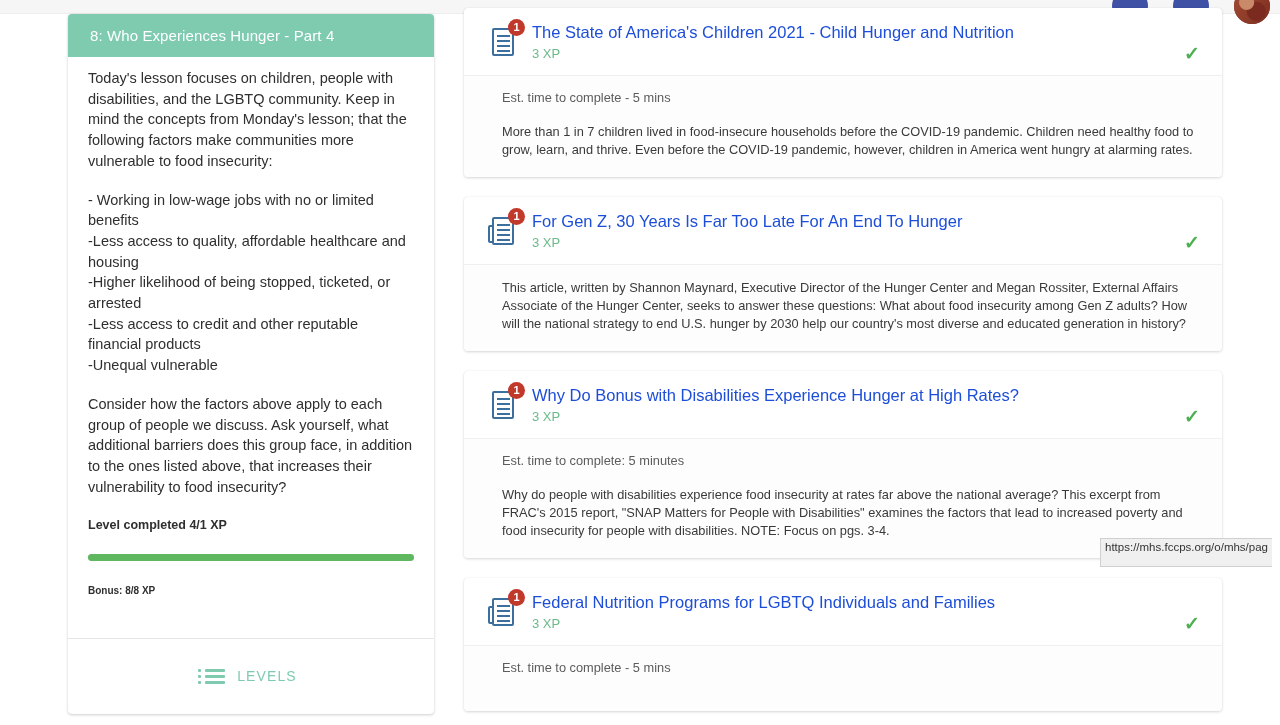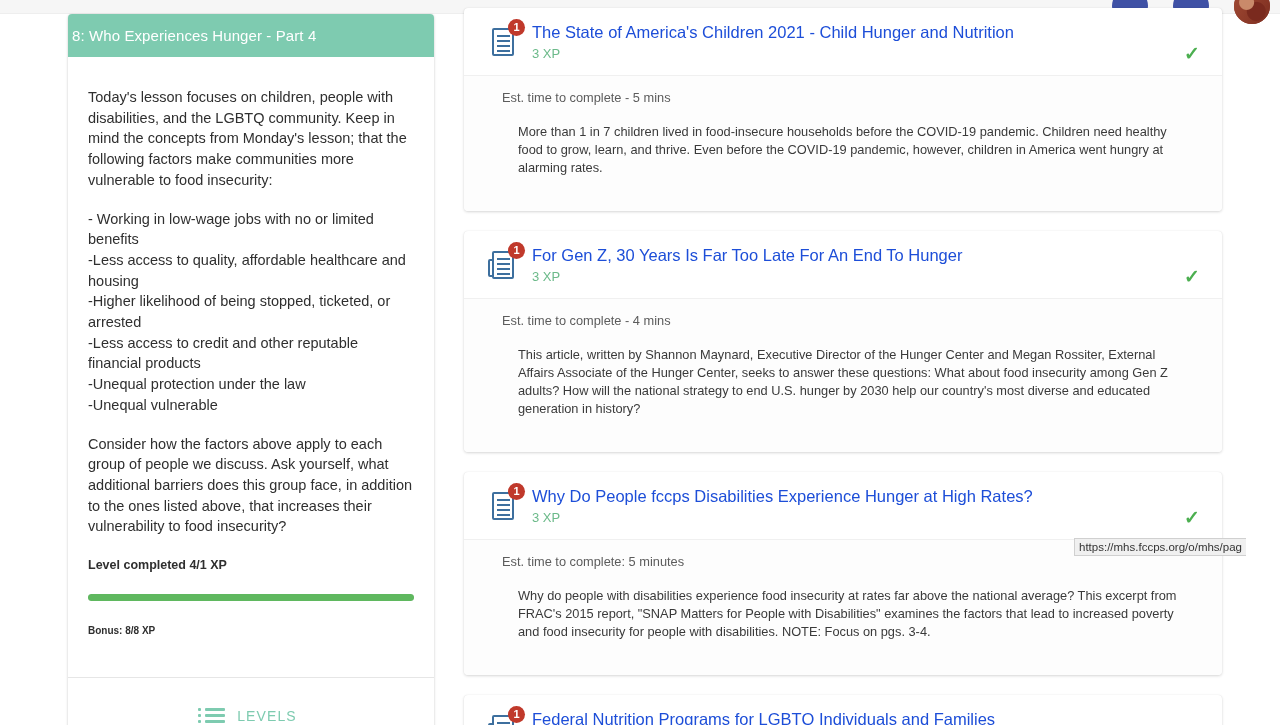--- a/index.html
+++ b/index.html
@@ -51,25 +51,25 @@
     width: 366px;
     background: #ffffff;
     border-radius: 4px;
     box-shadow: 0 1px 3px rgba(0,0,0,0.18), 0 0 1px rgba(0,0,0,0.12);
     overflow: hidden;
   }
   .panel-header {
     background: #7ecbb0;
     color: #ffffff;
     font-size: 15px;
-    padding: 13px 4px;
+    padding: 13px 22px;
     letter-spacing: .1px;
   }
   .panel-body {
-    padding: 30px 20px 18px 20px;
+    padding: 11px 20px 18px 20px;
     color: #2f2f2f;
     font-size: 14.5px;
     line-height: 20.7px;
   }
   .panel-body p { margin: 0 0 18px 0; }
   .panel-body .lines { margin: 16px 0 18px 0; }
   .progress-label {
     font-size: 12.5px;
     font-weight: bold;
     color: #2f2f2f;
@@ -219,28 +219,28 @@
   }
   .est {
     color: #5c5c5c;
     font-size: 12.8px;
     margin: 0 0 18px 0;
   }
   .desc {
     color: #3a3a3a;
     font-size: 12.8px;
     line-height: 18px;
-    margin: 16px;
+    margin: 0;
   }
 
   
   .status-url {
     position: absolute;
-    left: 1074px; top: 538px;
-    height: 18px;
+    left: 1100px; top: 538px;
+    height: 29px;
     background: #f0f0f0;
     border: 1px solid #d0d0d0;
     border-right: none;
     color: #333333;
     font-size: 11.5px;
     line-height: 17px;
     padding: 0 4px;
     white-space: nowrap;
     overflow: hidden;
     max-width: 175px;
@@ -259,21 +259,20 @@
 
   <div class="left-panel">
     <div class="panel-header">8: Who Experiences Hunger - Part 4</div>
     <div class="panel-body">
       <p>Today's lesson focuses on children, people with disabilities, and the LGBTQ community. Keep in mind the concepts from Monday's lesson; that the following factors make communities more vulnerable to food insecurity:</p>
       <div class="lines">
         <div>- Working in low-wage jobs with no or limited benefits</div>
         <div>-Less access to quality, affordable healthcare and housing</div>
         <div>-Higher likelihood of being stopped, ticketed, or arrested</div>
         <div>-Less access to credit and other reputable financial products</div>
-        <div>-Unequal protection under the law</div>
         <div>-Unequal vulnerable</div>
       </div>
       <p>Consider how the factors above apply to each group of people we discuss. Ask yourself, what additional barriers does this group face, in addition to the ones listed above, that increases their vulnerability to food insecurity?</p>
       <p class="progress-label">Level completed 4/1 XP</p>
       <div class="progress-track">
         <div class="progress-fill" id="progress-fill" style="width: 100%;"></div>
       </div>
       <p class="bonus-label">Bonus: 8/8 XP</p>
     </div>
     <div class="panel-footer">
@@ -313,33 +312,32 @@
           <div class="page"></div>
           <div class="badge">1</div>
         </div>
         <div class="card-titles">
           <div class="card-title">For Gen Z, 30 Years Is Far Too Late For An End To Hunger</div>
           <div class="card-xp">3 XP</div>
         </div>
         <div class="check">✓</div>
       </div>
       <div class="card-body">
-        <p class="est">Est. time to complete - 4 mins</p>
         <p class="desc">This article, written by Shannon Maynard, Executive Director of the Hunger Center and Megan Rossiter, External Affairs Associate of the Hunger Center, seeks to answer these questions: What about food insecurity among Gen Z adults? How will the national strategy to end U.S. hunger by 2030 help our country's most diverse and educated generation in history?</p>
       </div>
     </div>
 
     <div class="card">
       <div class="card-head">
         <div class="doc-icon">
           <div class="page"></div>
           <div class="badge">1</div>
         </div>
         <div class="card-titles">
-          <div class="card-title">Why Do People fccps Disabilities Experience Hunger at High Rates?</div>
+          <div class="card-title">Why Do Bonus with Disabilities Experience Hunger at High Rates?</div>
           <div class="card-xp">3 XP</div>
         </div>
         <div class="check">✓</div>
       </div>
       <div class="card-body">
         <p class="est">Est. time to complete: 5 minutes</p>
         <p class="desc">Why do people with disabilities experience food insecurity at rates far above the national average? This excerpt from FRAC's 2015 report, "SNAP Matters for People with Disabilities" examines the factors that lead to increased poverty and food insecurity for people with disabilities. NOTE: Focus on pgs. 3-4.</p>
       </div>
     </div>
 

